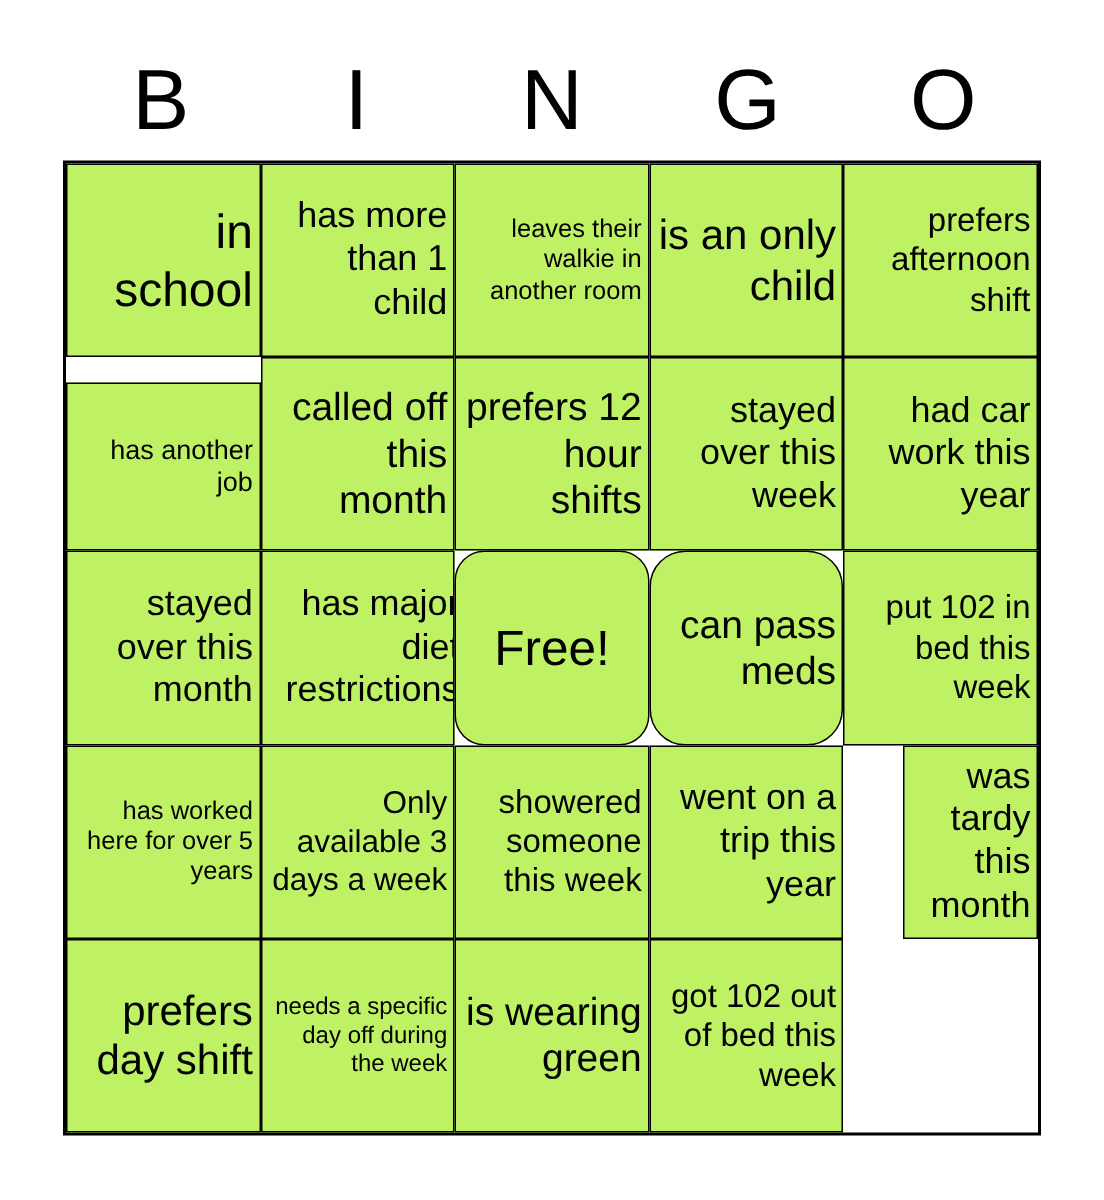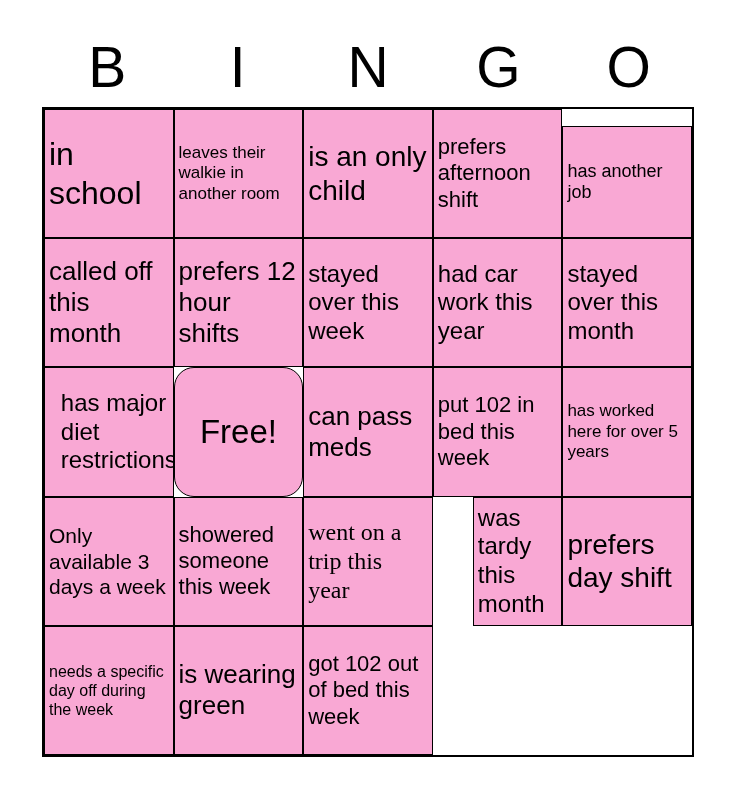--- a/index.html
+++ b/index.html
@@ -45,64 +45,65 @@
     grid-template-columns: repeat(5, 1fr);
     grid-template-rows: repeat(5, 1fr);
     background: #ffffff;
   }
   .cell {
     border: 1px solid #000000;
     box-sizing: border-box;
     display: flex;
     align-items: center;
     justify-content: center;
-    text-align: left;
+    text-align: right;
     padding: 3px 4px;
     line-height: 1.2;
     overflow: hidden;
     cursor: pointer;
-    background: #f9a8d4;
+    background: #bef264;
     color: #000000;
   }
 </style>
 </head>
 <body>
 
 <div id="card">
 
   <div id="bingo-header">
     <span class="header-letter">B</span>
     <span class="header-letter">I</span>
     <span class="header-letter">N</span>
     <span class="header-letter">G</span>
     <span class="header-letter">O</span>
   </div>
 
   <div id="bingo-grid">
     <div class="cell" style="font-size: 32px;">in school</div>
+    <div class="cell" style="font-size: 24px;">has more than 1 child</div>
     <div class="cell" style="font-size: 17px;">leaves their walkie in another room</div>
     <div class="cell" style="font-size: 28px;">is an only child</div>
     <div class="cell" style="font-size: 22px;">prefers afternoon shift</div>
 
     <div class="cell" style="font-size: 18px; margin-top: 17px;">has another job</div>
     <div class="cell" style="font-size: 26px;">called off this month</div>
     <div class="cell" style="font-size: 26px;">prefers 12 hour shifts</div>
     <div class="cell" style="font-size: 24px;">stayed over this week</div>
     <div class="cell" style="font-size: 24px;">had car work this year</div>
 
     <div class="cell" style="font-size: 24px;">stayed over this month</div>
     <div class="cell" style="font-size: 24px; padding-left: 24px;">has major diet restrictions</div>
     <div class="cell" style="font-size: 33px; border-radius: 20px;">Free!</div>
-    <div class="cell" style="font-size: 26px;">can pass meds</div>
+    <div class="cell" style="font-size: 26px; border-radius: 24px;">can pass meds</div>
     <div class="cell" style="font-size: 22px;">put 102 in bed this week</div>
 
     <div class="cell" style="font-size: 17px;">has worked here for over 5 years</div>
     <div class="cell" style="font-size: 21px;">Only available 3 days a week</div>
     <div class="cell" style="font-size: 22px;">showered someone this week</div>
-    <div class="cell" style="font-size: 24px; font-family: Liberation Serif, serif;">went on a trip this year</div>
+    <div class="cell" style="font-size: 24px;">went on a trip this year</div>
     <div class="cell" style="font-size: 24px; margin-left: 40px;">was tardy this month</div>
 
     <div class="cell" style="font-size: 28px;">prefers day shift</div>
     <div class="cell" style="font-size: 16px;">needs a specific day off during the week</div>
     <div class="cell" style="font-size: 26px;">is wearing green</div>
     <div class="cell" style="font-size: 22px;">got 102 out of bed this week</div>
   </div>
 
 </div>
 

